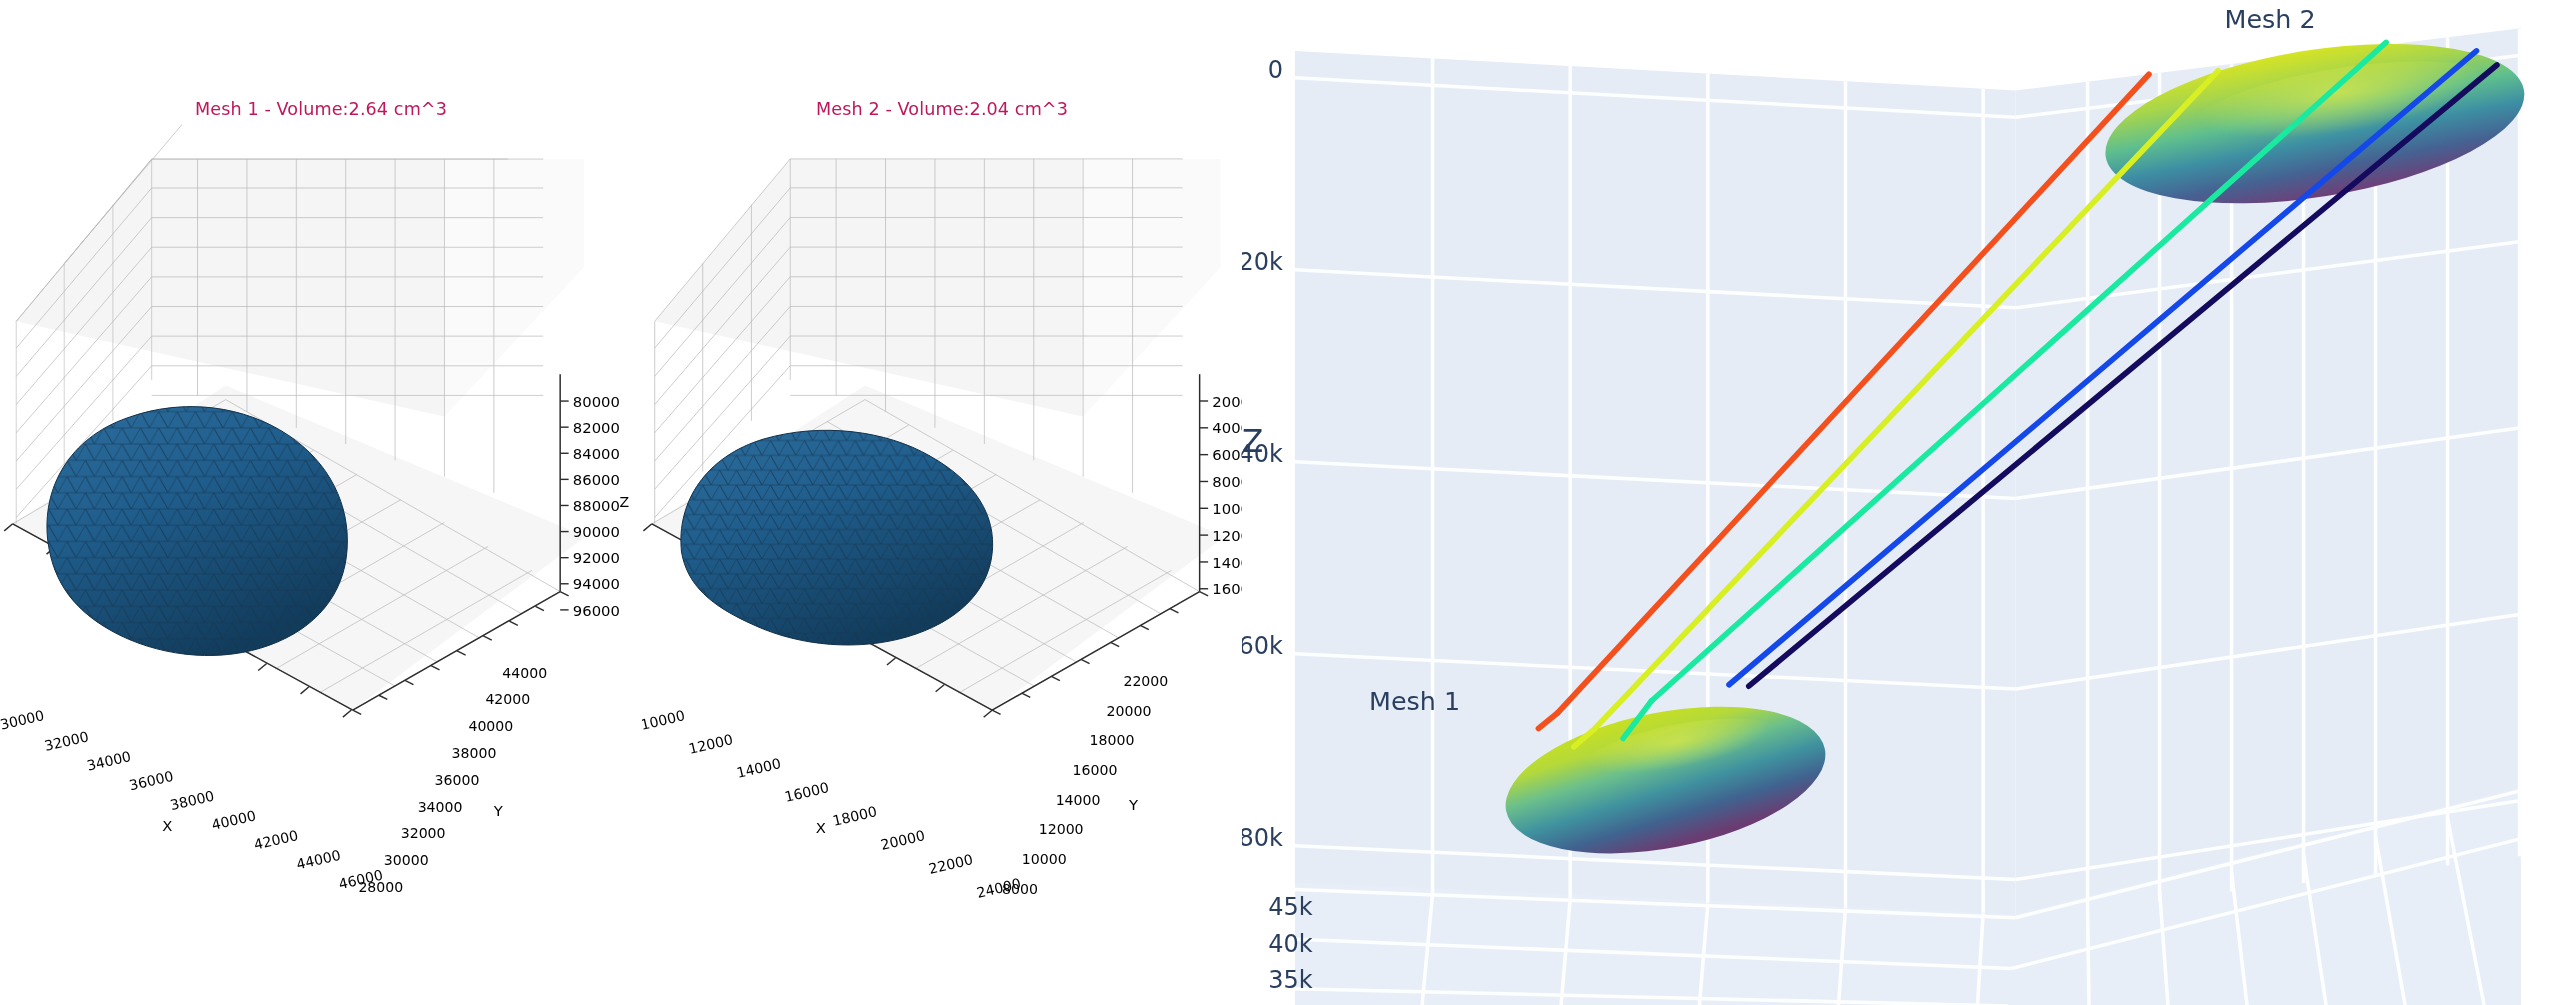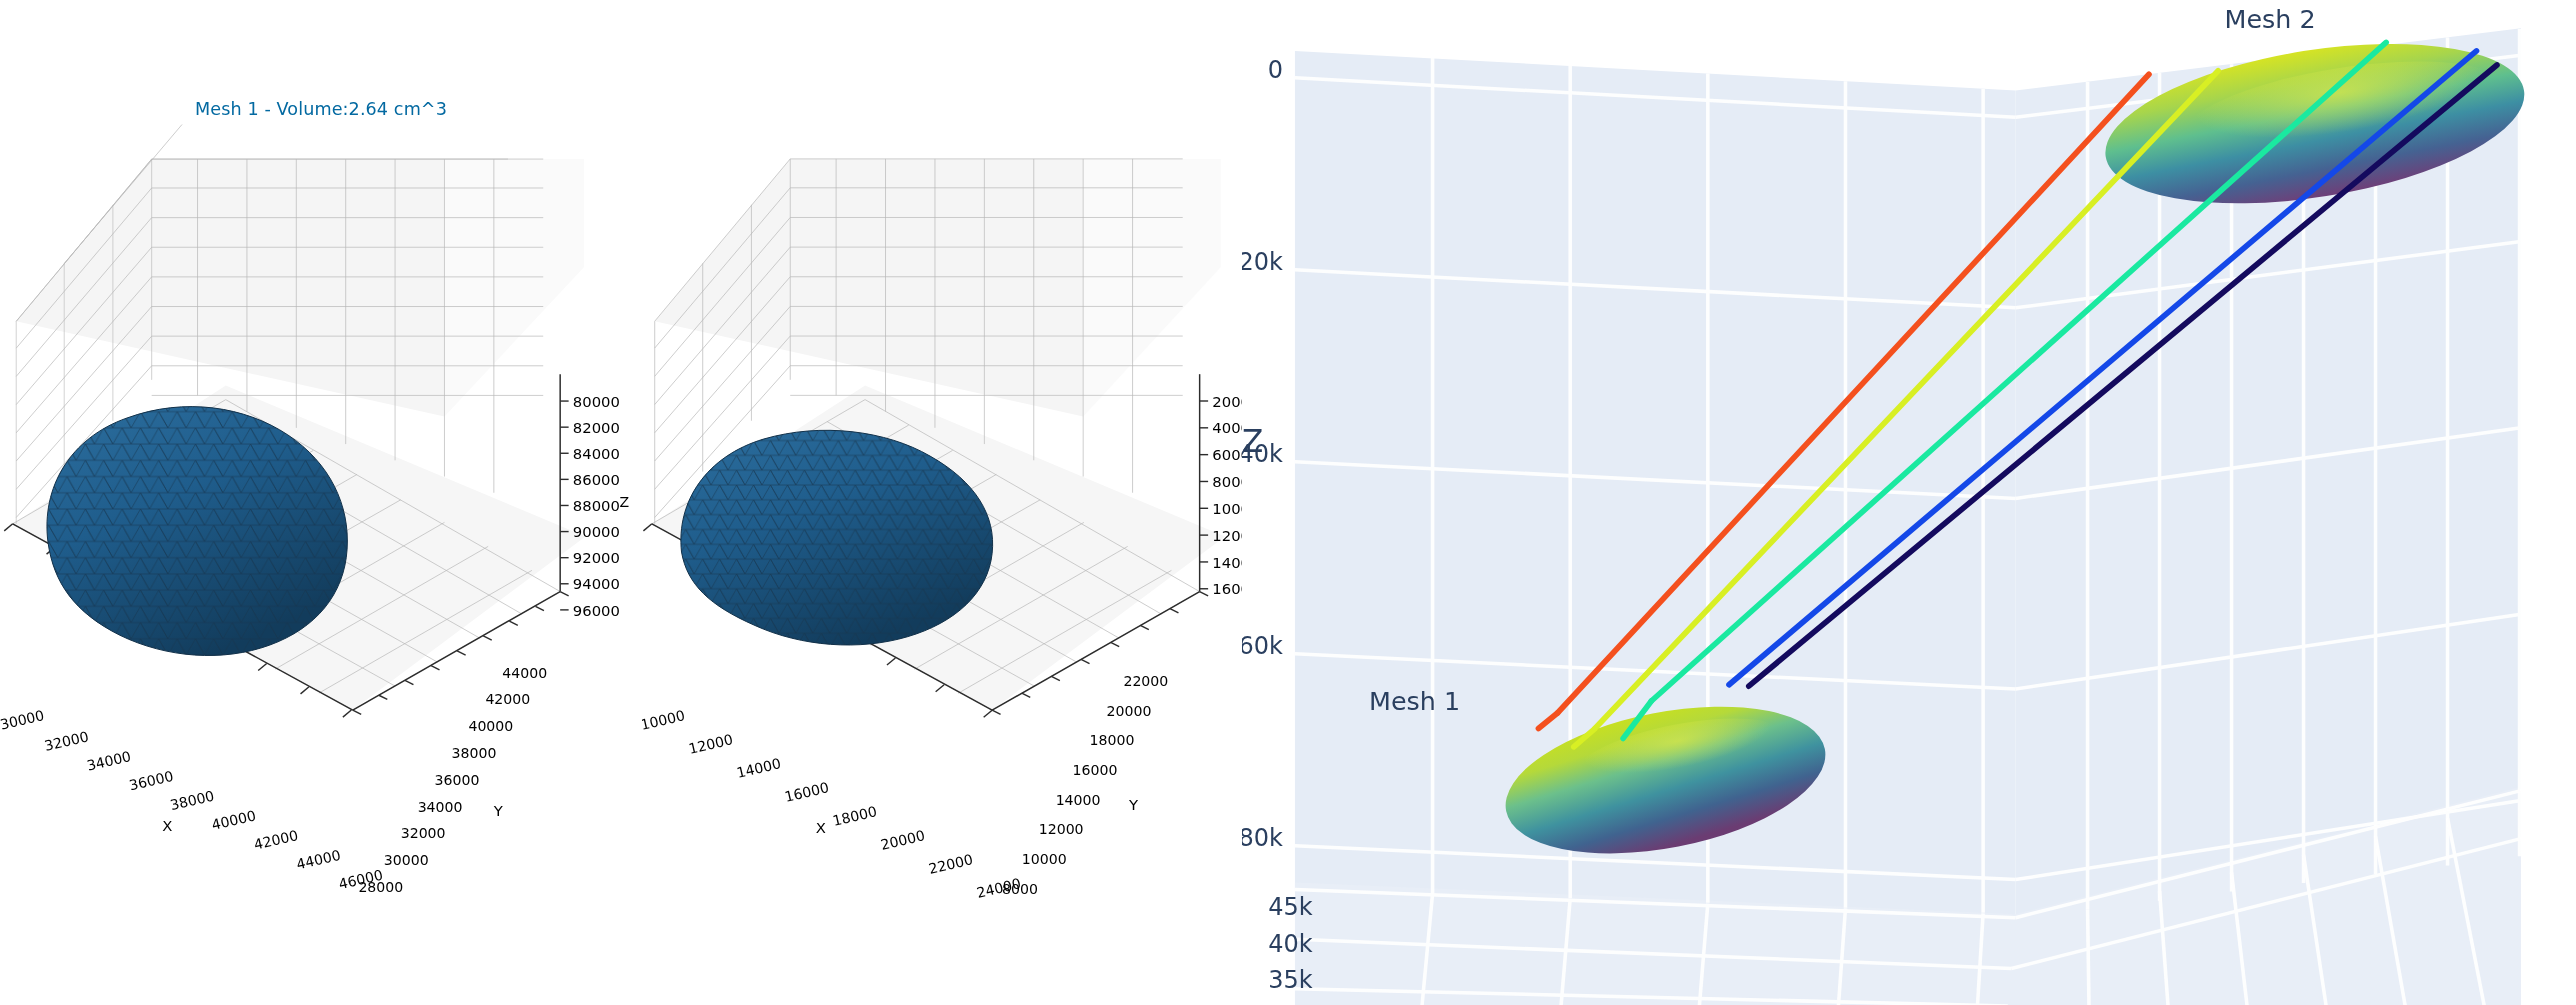--- a/index.html
+++ b/index.html
@@ -6,21 +6,21 @@
   body{width:2576px;height:1006px;position:relative;overflow:hidden;
        font-family:"DejaVu Sans","Liberation Sans",sans-serif;}
 
   .panel{position:absolute;top:0;height:1006px;background:#fff;}
   #mpl-left{left:0;width:642px;}
   #mpl-right{left:642px;width:600px;}
   #plotly{left:1242px;width:1334px;}
 
   
   .mpl-title{position:absolute;width:100%;text-align:center;top:99px;
-             font-size:17.6px;color:#0369a1;letter-spacing:0.1px;white-space:nowrap;}
+             font-size:17.6px;color:#be185d;letter-spacing:0.1px;white-space:nowrap;}
 
   .mpl-svg{position:absolute;left:0;top:0;}
 
   .caret{position:absolute;left:1225px;top:808px;width:2.8px;height:34px;
          background:#1b1b1b;}
 </style>
 </head>
 <body>
 
 <div class="panel" id="mpl-left">
@@ -194,20 +194,21 @@
       <text x="640" y="1074">38000</text>
       <text x="664" y="1036">40000</text>
       <text x="688" y="998">42000</text>
       <text x="712" y="960">44000</text>
       <text x="700" y="1156" font-size="21">Y</text>
     </g>
   </svg>
 </div>
 
 <div class="panel" id="mpl-right">
+  <div class="mpl-title">Mesh 2 - Volume:2.04 cm^3</div>
   <svg class="mpl-svg" width="600" height="1006" viewBox="0 0 850 1425">
     <defs>
       <linearGradient id="blueSurf2" x1="0" y1="0" x2="0.55" y2="1">
         <stop offset="0%" stop-color="#2c6e9e"></stop>
         <stop offset="45%" stop-color="#1f5d8c"></stop>
         <stop offset="100%" stop-color="#123c5c"></stop>
       </linearGradient>
       <pattern id="tri2" width="24" height="21" patternUnits="userSpaceOnUse">
         <path d="M0 21 L12 0 L24 21 M-12 0 L0 21 M12 0 L24 21 M0 0 L24 0 M0 21 L24 21" fill="none" stroke="#16354d" stroke-width="1.1" opacity=".85"></path>
       </pattern>

